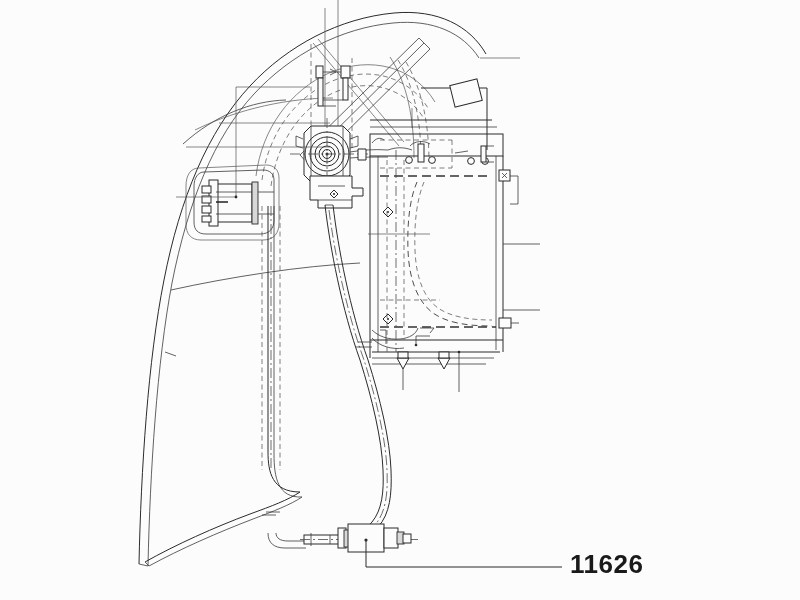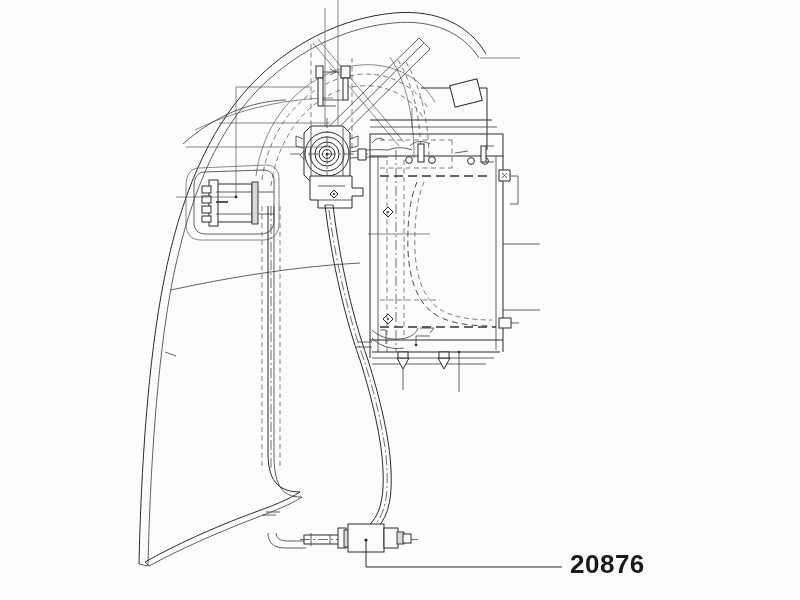--- a/index.html
+++ b/index.html
@@ -322,15 +322,15 @@
       <line class="ln-vt" x1="368" y1="234" x2="430" y2="234"></line>
       <line class="ln-vt" x1="480" y1="58" x2="520" y2="58"></line>
       <line class="ln-vt" x1="412" y1="108" x2="412" y2="128"></line>
       <line class="dsh-t" x1="387" y1="160" x2="387" y2="352"></line>
       <line class="cdot" x1="396" y1="150" x2="396" y2="352"></line>
       <line class="dsh-t" x1="404" y1="160" x2="404" y2="340"></line>
     </g>
 
   </svg>
 
-  <div class="callout-label">20876</div>
+  <div class="callout-label">11626</div>
 
 </div>
 
 </body></html>

